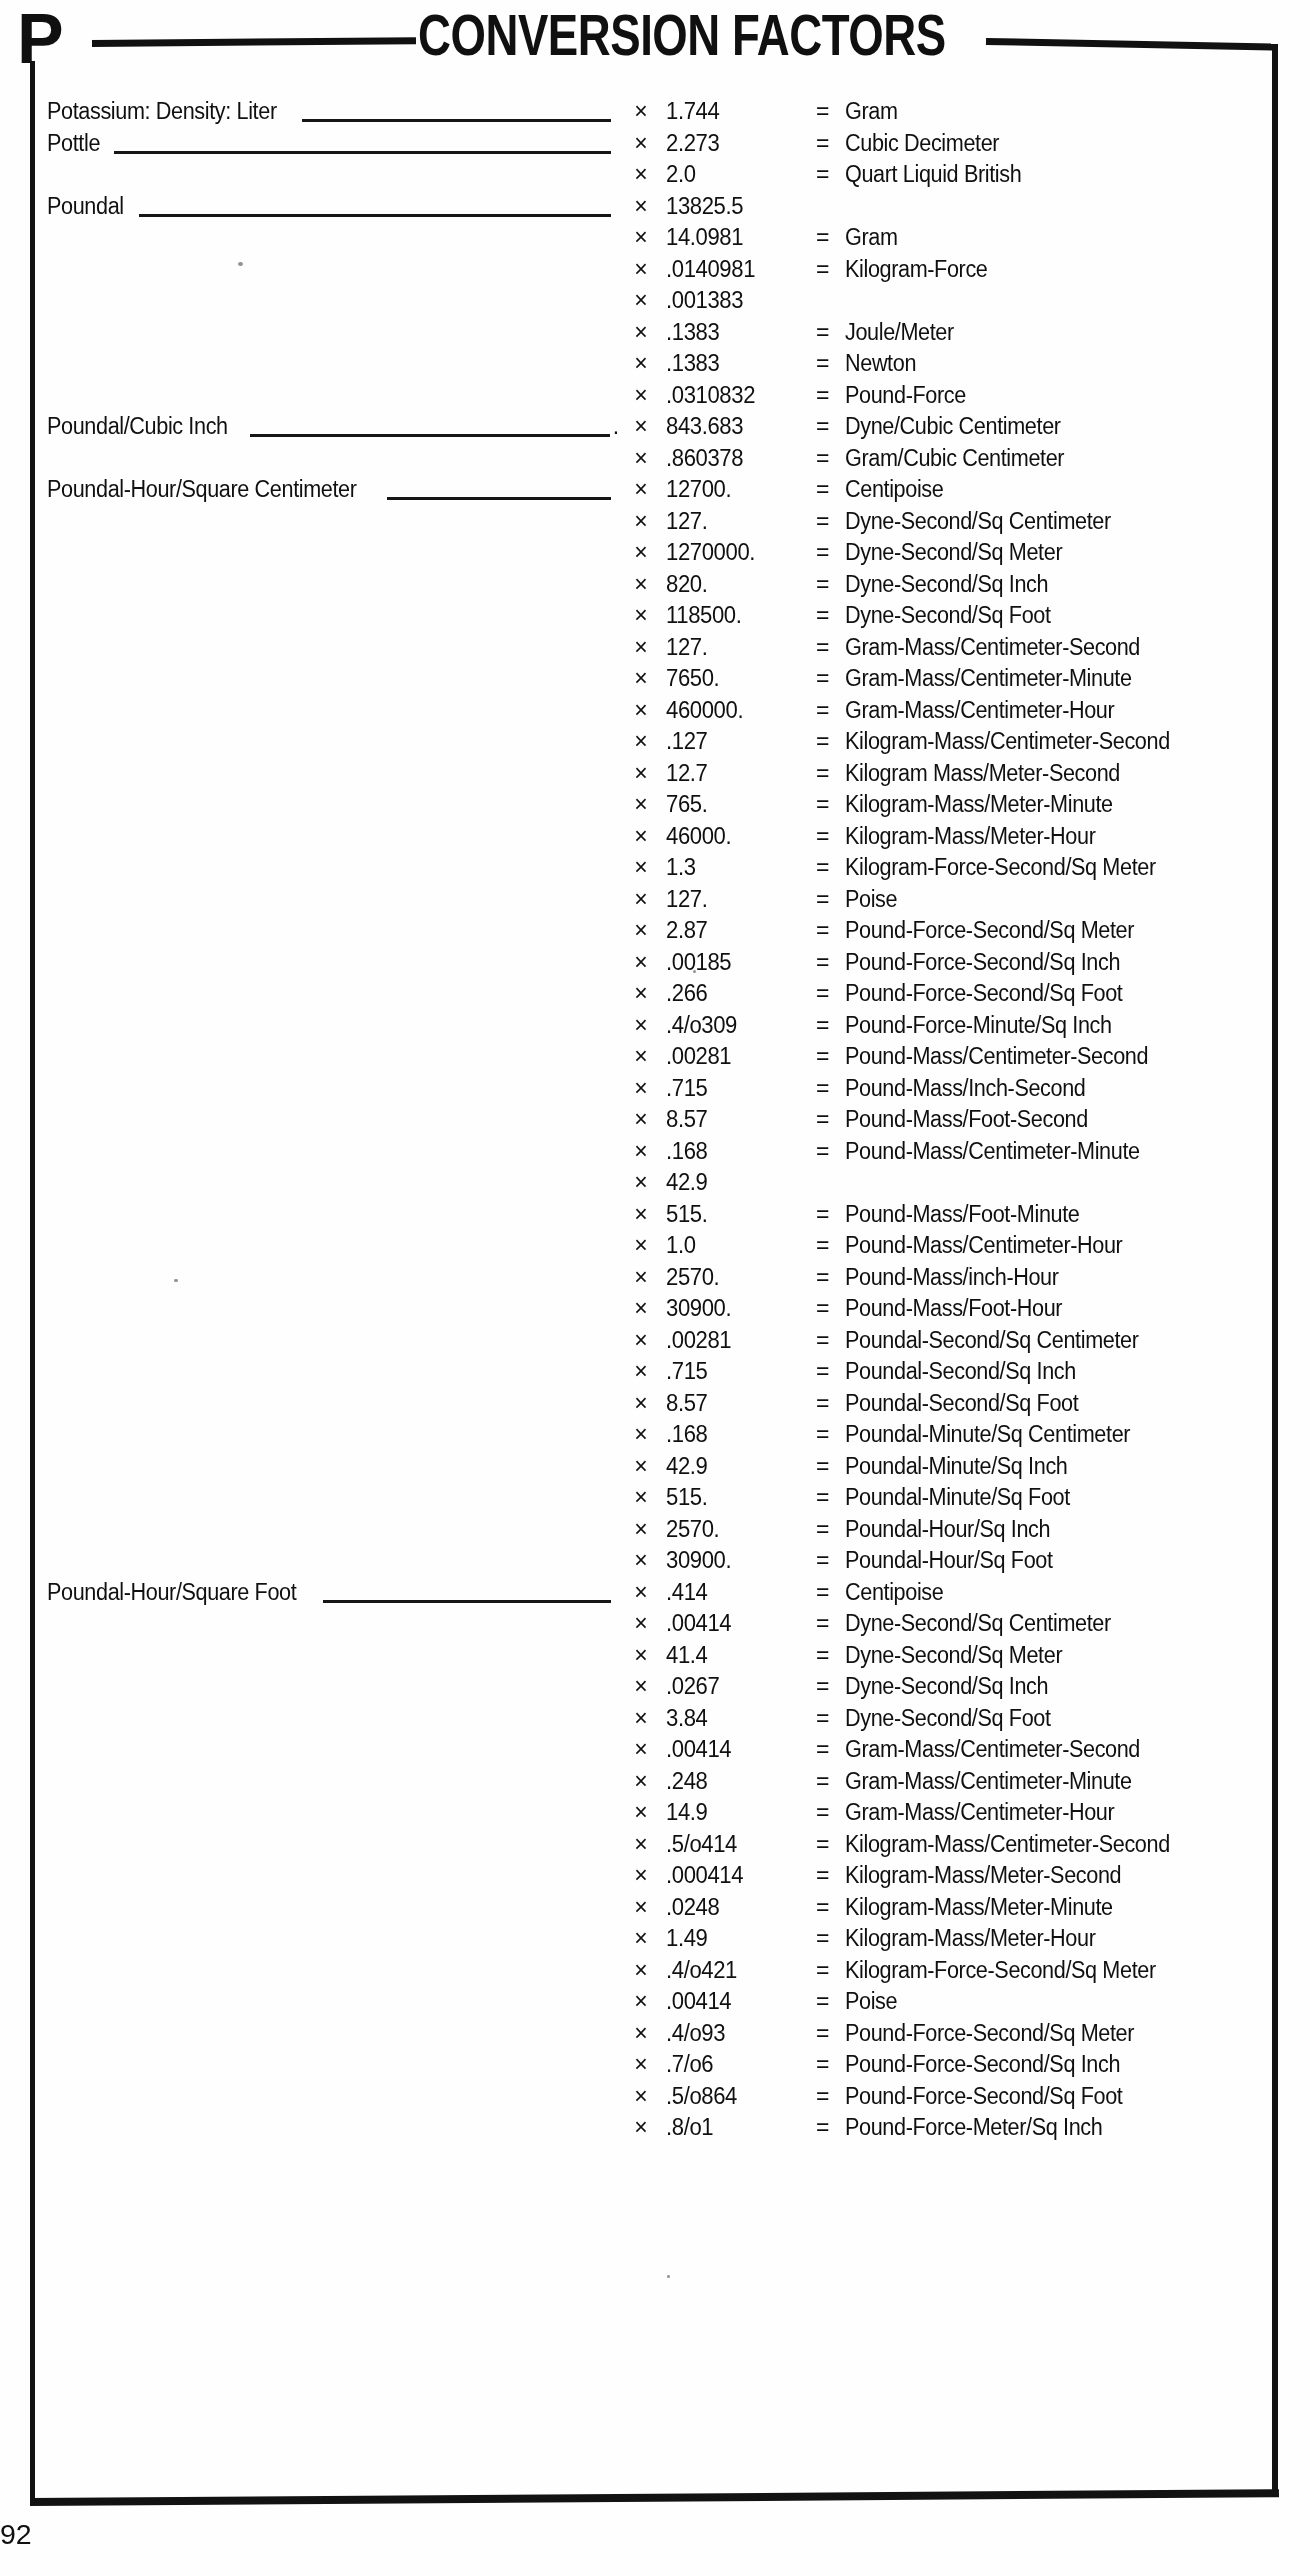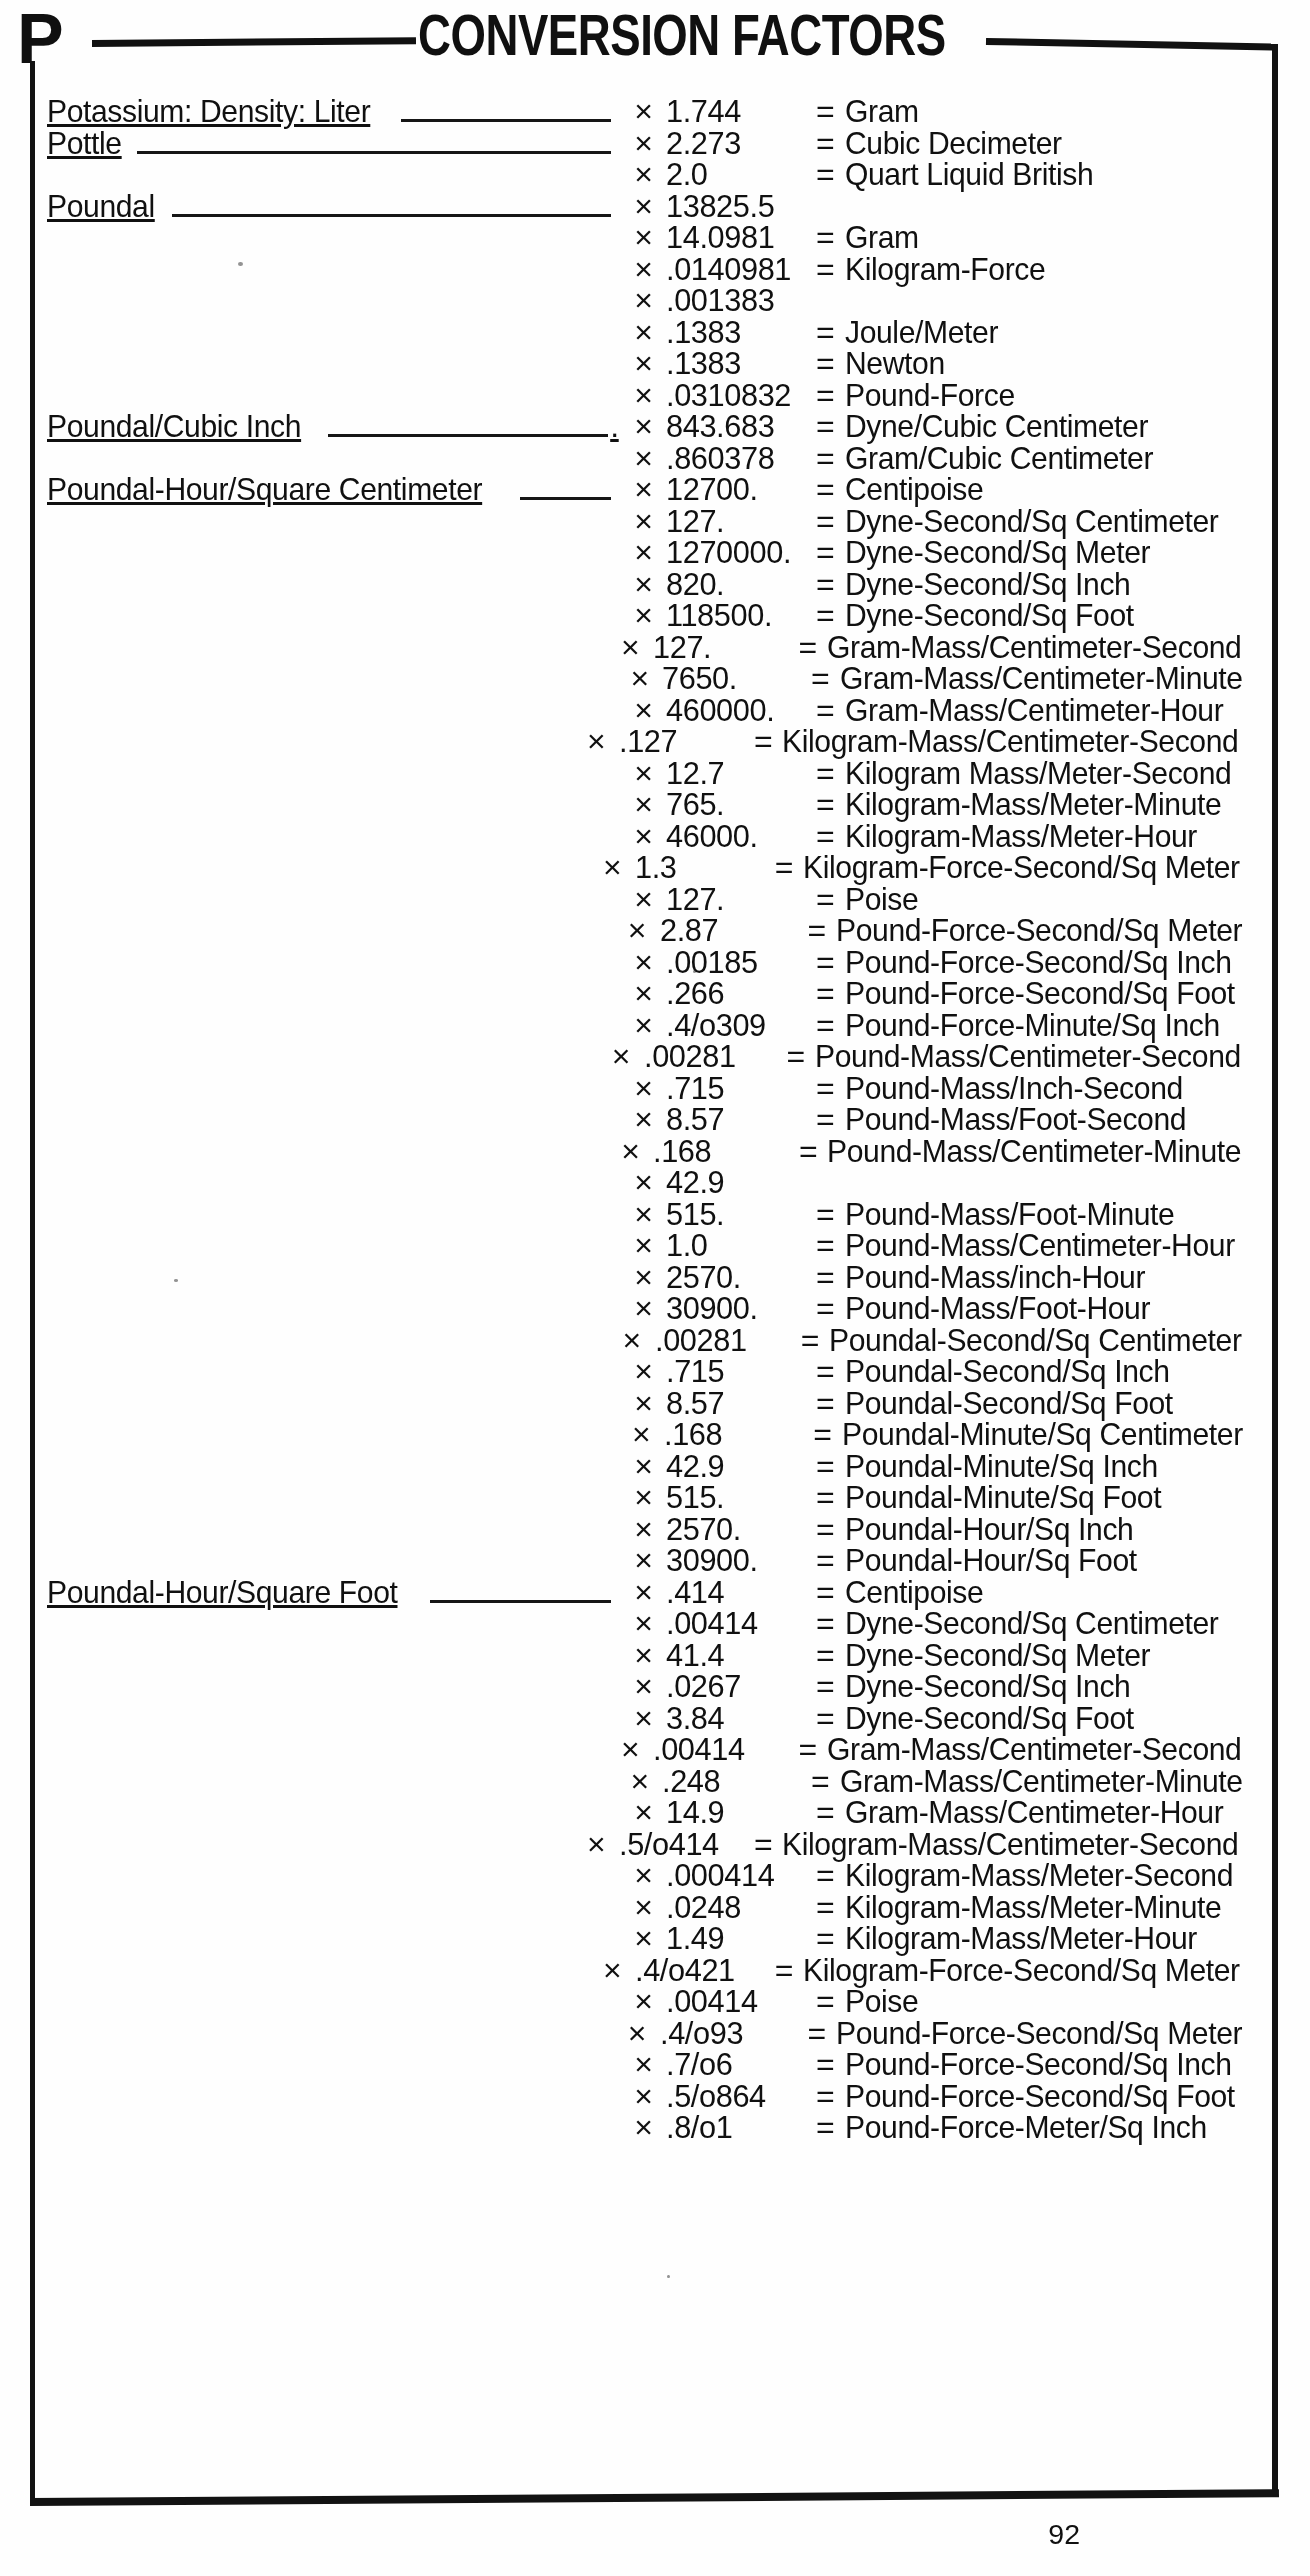--- a/index.html
+++ b/index.html
@@ -32,37 +32,37 @@
   .title-rule.right { left:986px; top:38px; width:290px; transform:rotate(1.1deg);  transform-origin:left center; }
 
   
   .border-left   { position:absolute; left:30px;  top:61px;  width:4.5px;  height:2441px; background:#121212; }
   .border-right  { position:absolute; left:1272px; top:44px; width:5.8px;  height:2452px; background:#121212; }
   .border-bottom { position:absolute; left:30px;  top:2498px; width:1249px; height:8.4px; background:#121212;
                    transform:rotate(-0.4deg); transform-origin:left center; }
 
   
   .table { position:absolute; left:34px; top:96px; width:1234px;
-           font-size:32px; letter-spacing:-0.4px;text-decoration:underline; }
+           font-size:23px; letter-spacing:-0.4px; }
   .row { display:flex; align-items:stretch; height:31.5px; white-space:nowrap; }
   .cell-label { width:586px; display:flex; box-sizing:border-box; padding-left:13px; }
   .label-text { line-height:31.5px; display:inline-block;
                 transform:scaleX(0.94); transform-origin:left center; }
   .rule { flex:1 1 auto; border-bottom:3.2px solid #161616; margin:0 9px 5.2px 10.4px; }
   .rule-dot { line-height:31.5px; margin-left:-6.5px; margin-right:1.3px; }
   .cell-mult { width:196px; box-sizing:border-box; padding-left:14.2px; line-height:31.5px; }
   .times { display:inline-block; width:32px; }
   .value { display:inline-block; transform:scaleX(0.96); transform-origin:left center; }
   .cell-result { flex:1 1 auto; line-height:31.5px; }
   .eq { display:inline-block; width:28.5px; }
   .unit { display:inline-block; transform:scaleX(0.94); transform-origin:left center; }
 
   
   .page-number { position:absolute; left:0; top:2518px; width:1080px;
-                 text-align:right; font-size:28.5px; letter-spacing:0; }
+                 text-align:left; font-size:28.5px; letter-spacing:0; }
 
   
   .speck { position:absolute; background:#3a3a3a; border-radius:50%; opacity:0.55; }
   .speck.s1 { left:238px;  top:262px;  width:4.5px; height:3.9px; }
   .speck.s2 { left:693px; top:970px; width:3.2px; height:3.2px; }
   .speck.s3 { left:174px;  top:1279px; width:3.9px; height:2.6px; }
   .speck.s4 { left:667px; top:2275px; width:2.6px; height:3.2px; }
 </style>
 </head>
 <body>

